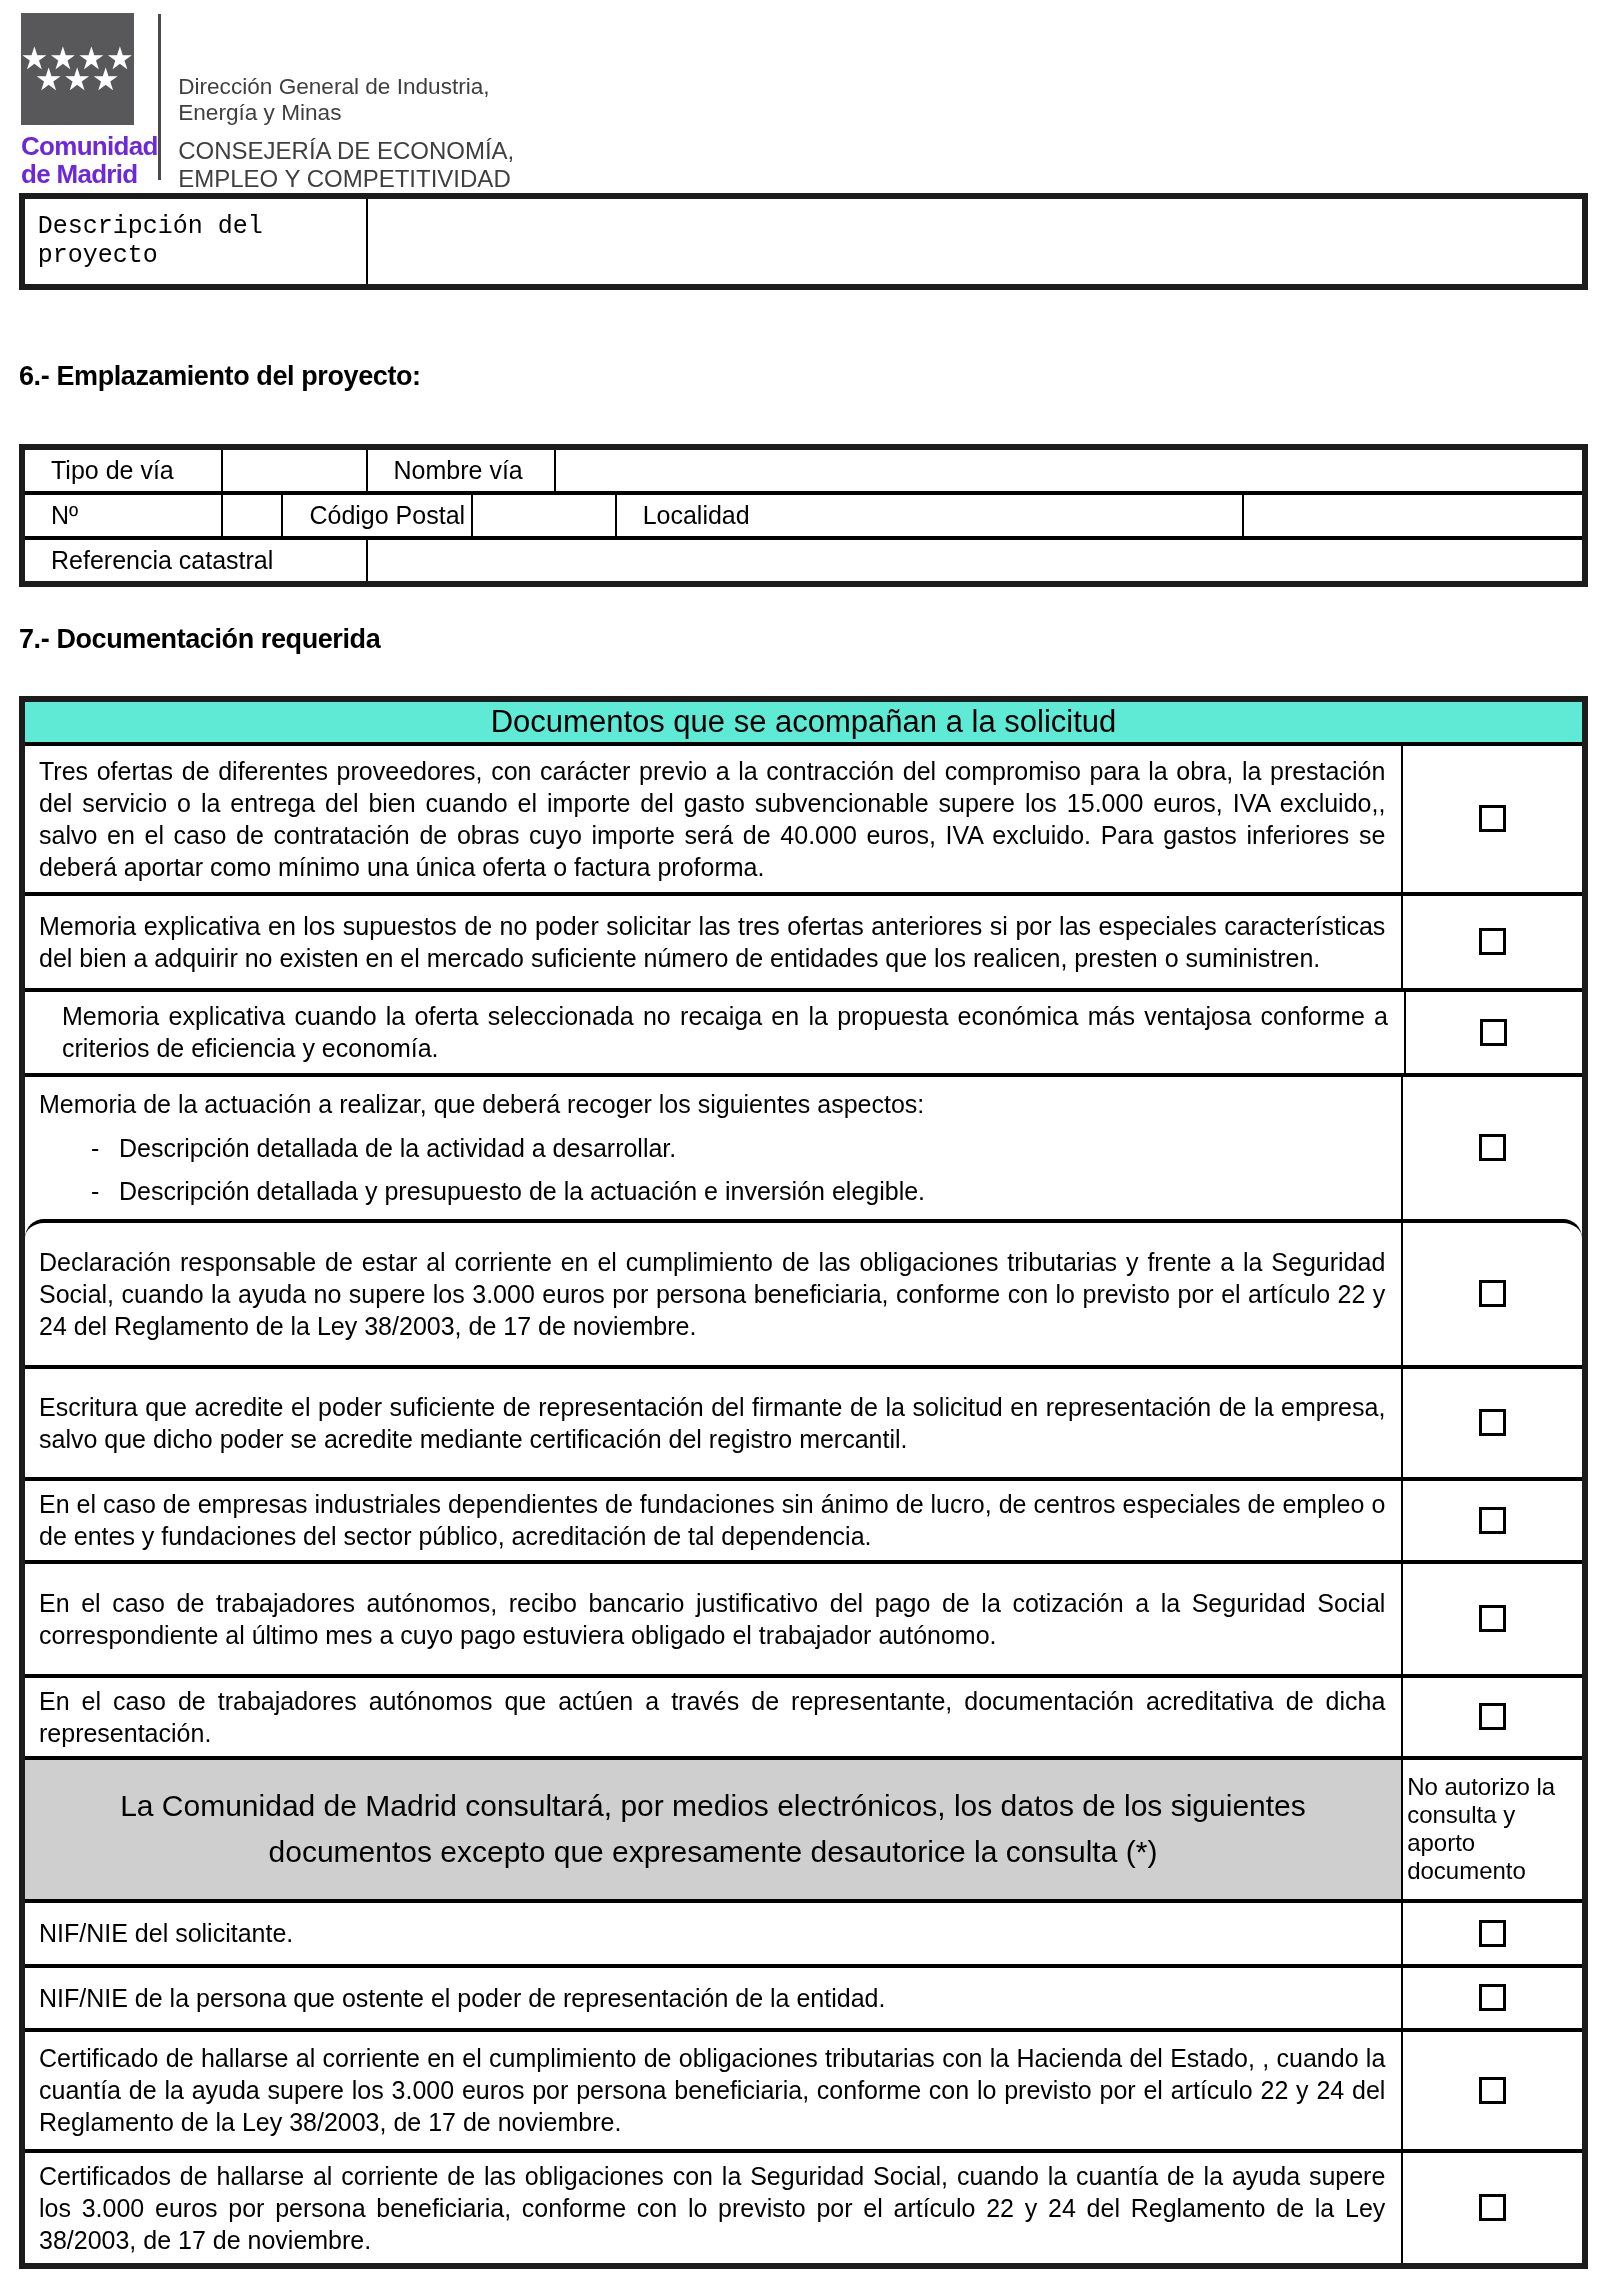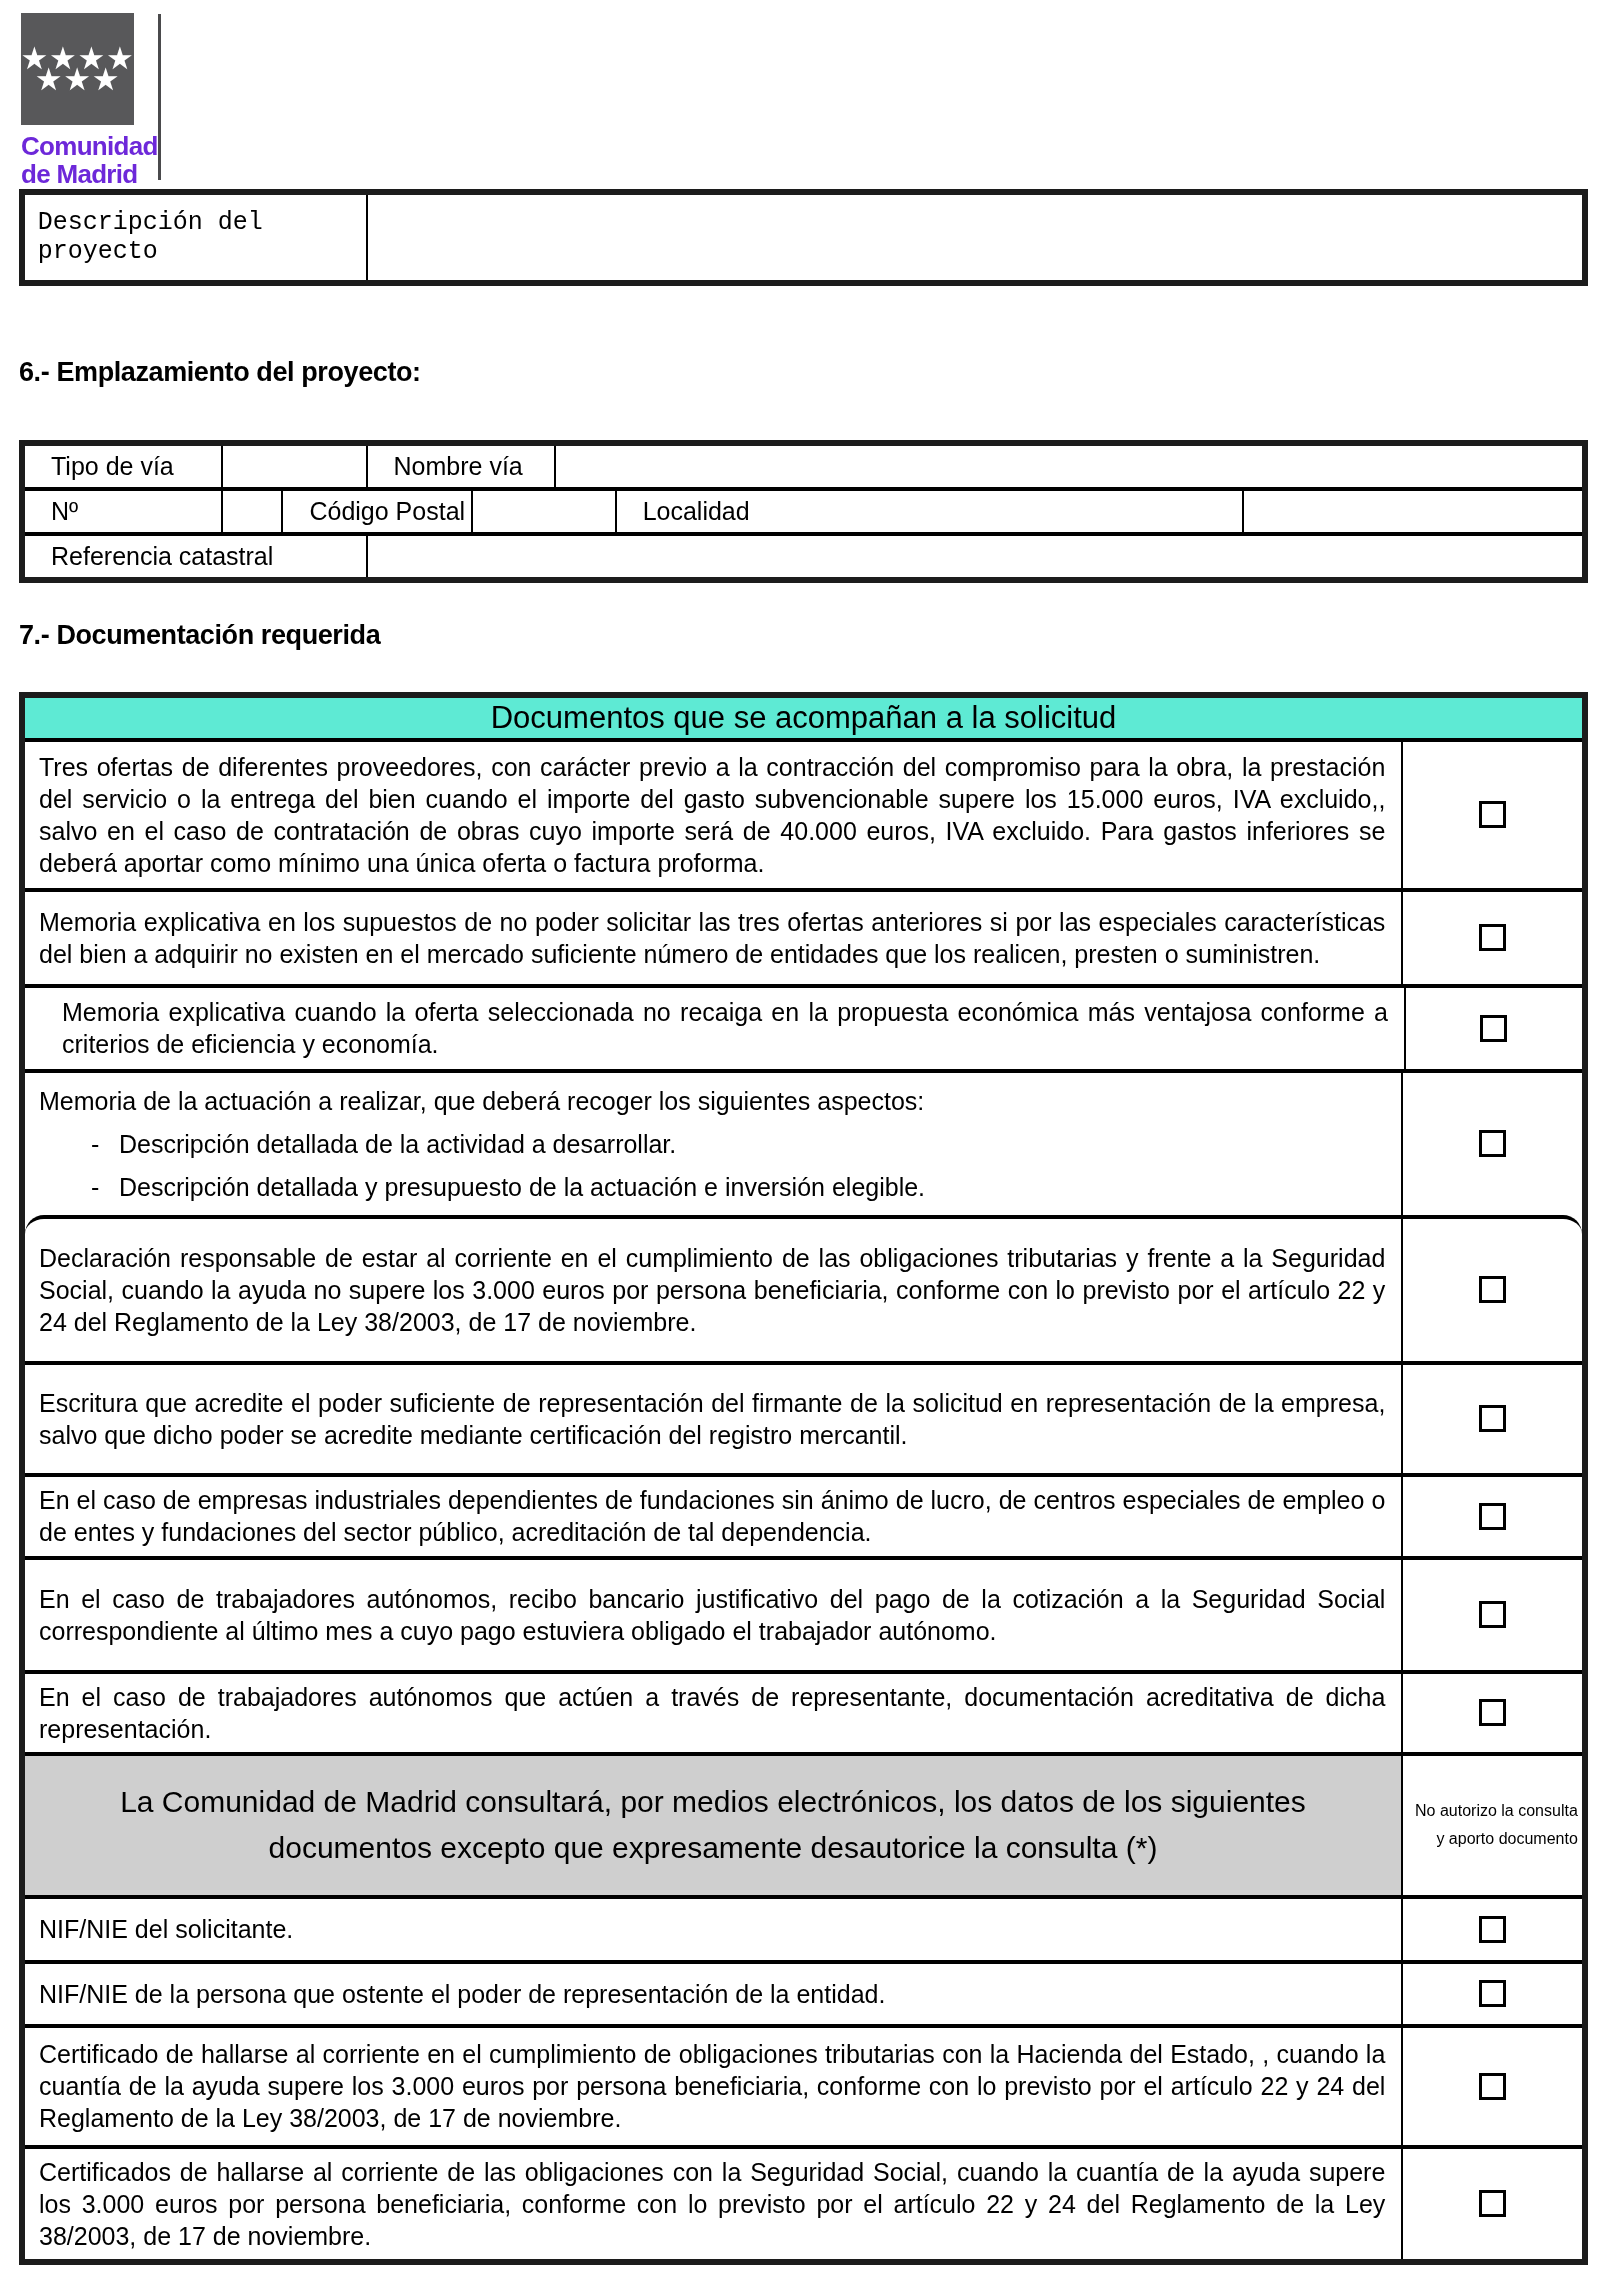--- a/index.html
+++ b/index.html
@@ -42,37 +42,45 @@
   .doc-row{display:flex;align-items:stretch;}
   .doc-row + .doc-row{border-top:4.2px solid #000;}
   .doc-text{width:88.5%;border-right:2.8px solid #000;box-sizing:border-box;padding:7px 15.6px 7px 14px;display:flex;flex-direction:column;justify-content:center;font-size:25px;line-height:32px;text-align:justify;}
   .doc-check{flex:1;display:flex;align-items:center;justify-content:center;}
   .checkbox{width:21px;height:21px;border:3.5px solid #000;background:#fff;display:block;}
   .doc-intro{text-align:left;}
   .bullet-item{display:flex;padding-left:52px;margin-top:11.3px;text-align:left;}
   .bullet-dash{width:28px;flex:0 0 auto;}
   .bullet-text{flex:1;}
   .consult-left{width:88.5%;border-right:2.8px solid #000;box-sizing:border-box;background:#cfcfcf;display:flex;align-items:center;justify-content:center;text-align:center;font-size:30px;line-height:1.55;padding:7px 78px;}
-  .consult-right{flex:1;display:flex;align-items:center;justify-content:center;text-align:right;font-size:16px;line-height:28px;padding:5.7px 4.2px;box-sizing:border-box;}
+  .consult-right{flex:1;display:flex;align-items:center;justify-content:center;text-align:left;font-size:24px;line-height:28px;padding:5.7px 4.2px;box-sizing:border-box;}
 </style>
 </head>
 <body>
 
 <div class="header">
   <div class="logo-col">
     <div class="logo-box">
       <div class="stars-row1">★★★★</div>
       <div class="stars-row2">★★★</div>
     </div>
     <div class="region-name">
       <div>Comunidad</div>
       <div>de Madrid</div>
     </div>
   </div>
   <div class="header-rule"></div>
+  <div class="org-block">
+    <div class="org-line">Dirección General de Industria,</div>
+    <div class="org-line">Energía y Minas</div>
+    <div class="dept-block">
+      <div class="dept-line">CONSEJERÍA DE ECONOMÍA,</div>
+      <div class="dept-line">EMPLEO Y COMPETITIVIDAD</div>
+    </div>
+  </div>
 </div>
 
 <div class="outer-table desc-table">
   <div class="desc-label">Descripción del proyecto</div>
   <div class="desc-value"></div>
 </div>
 
 <div class="section-heading">6.- Emplazamiento del proyecto:</div>
 
 <div class="outer-table loc-table">

